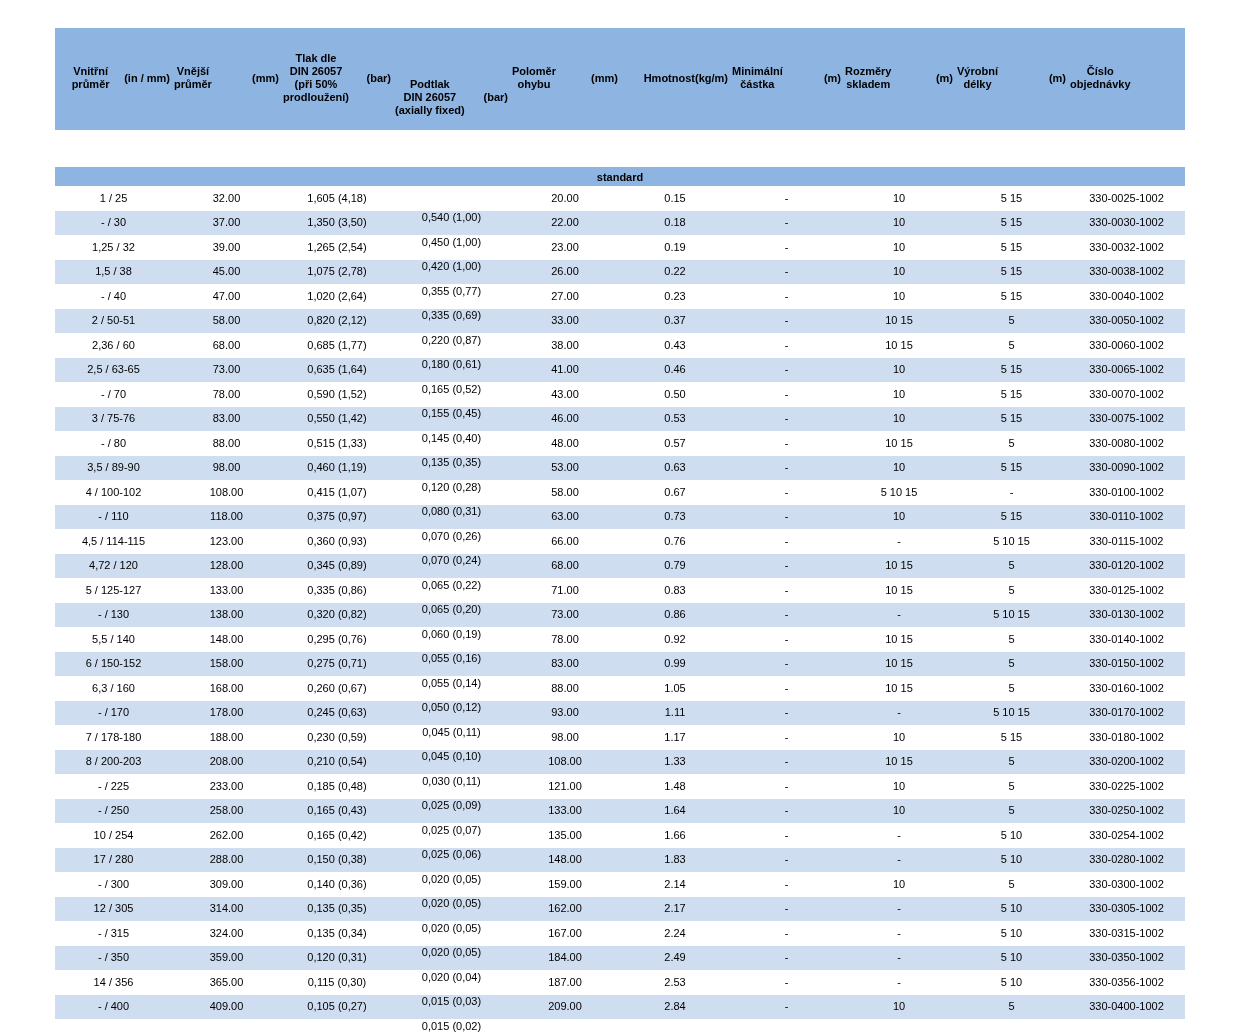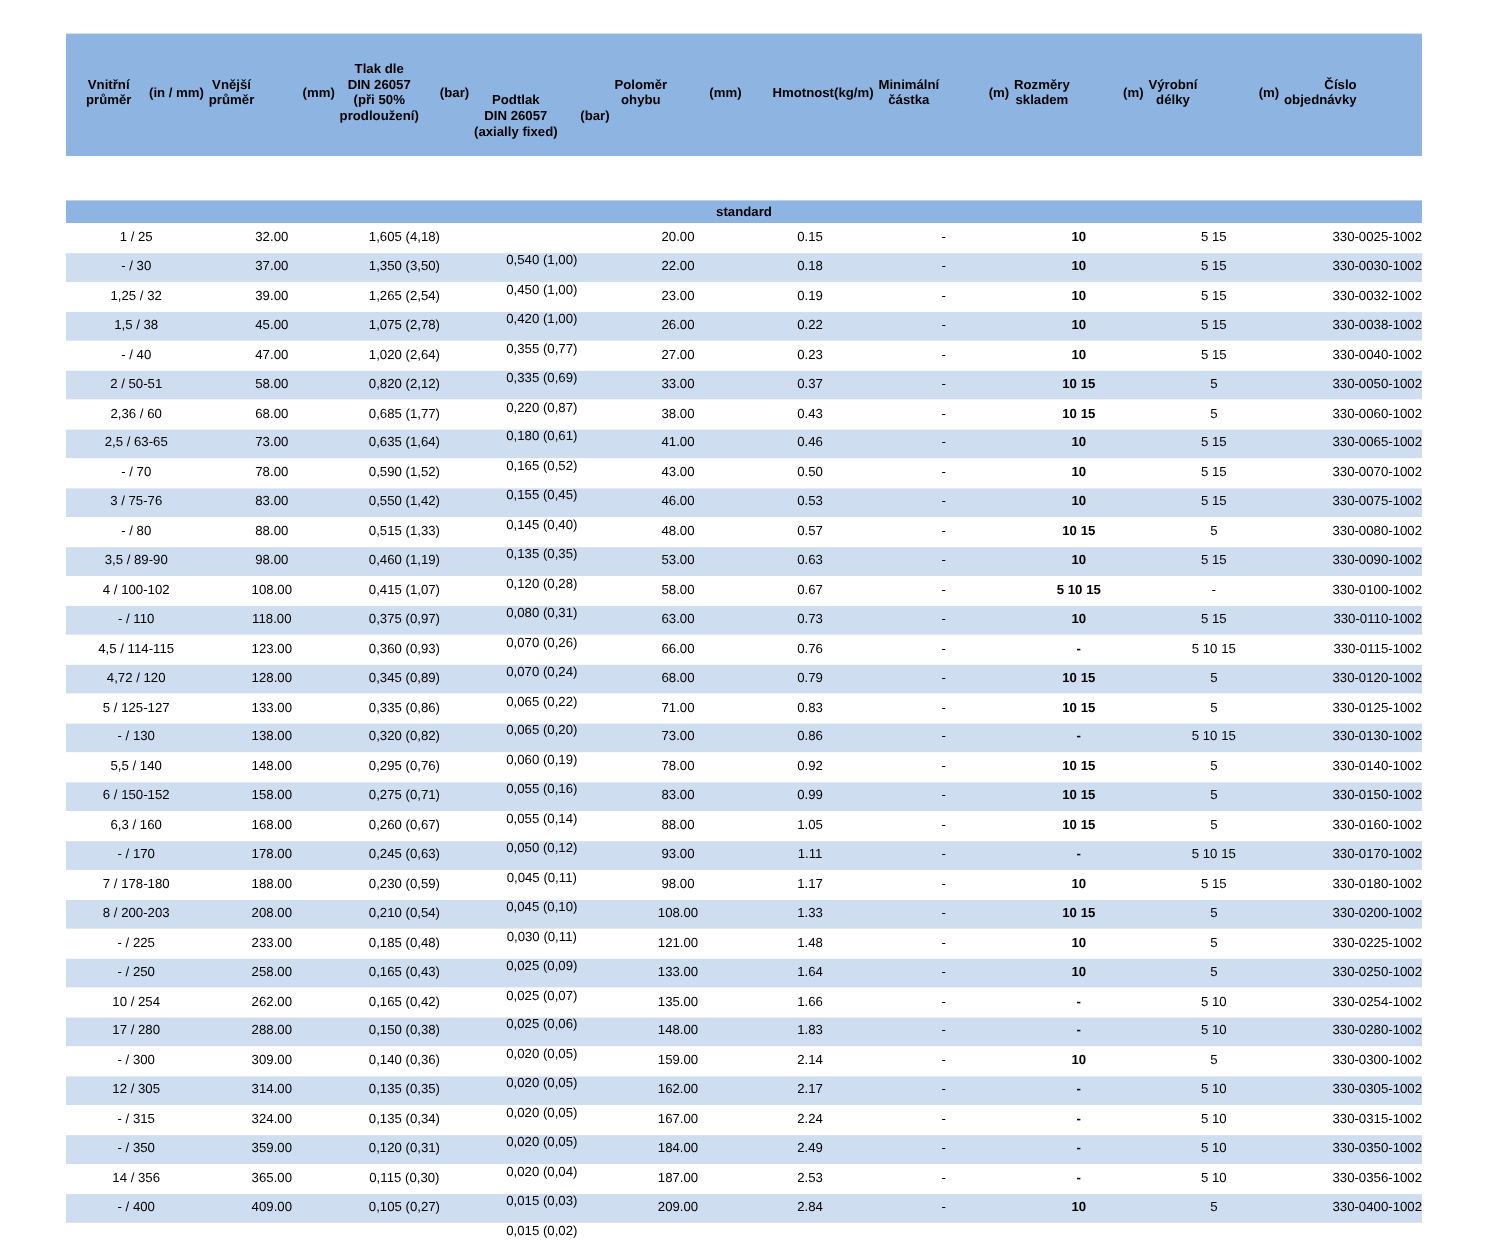--- a/index.html
+++ b/index.html
@@ -65,31 +65,31 @@
     background:var(--row-bg);
   }
   .row.alt{background:var(--row-alt-bg);}
   .cell{
     text-align:center;
     font-size:11px;
     line-height:13px;
     overflow:hidden;
     white-space:nowrap;
   }
-  .bold{font-weight:bold;}
+  .bold{font-weight:normal;}
   .col0{width:117px;}
   .col1{width:109px;}
   .col2{width:112px;justify-content:space-between;}
   .col3{width:117px;margin-top:39px;}
   .col4{width:110px;}
   .col5{width:110px;justify-content:flex-end;}
   .col6{width:113px;}
   .col7{width:112px;text-align:center;}
   .col8{width:113px;}
-  .col9{width:117px;text-align:right;}
+  .col9{width:117px;}
 </style>
 </head>
 <body>
 
 <div class="page">
   <div class="spec-table">
     <div class="header-row" id="header-row">
         <div class="hcell col0">
           <div class="htitle">Vnitřní průměr</div>
           <div class="hunit">(in / mm)</div>

